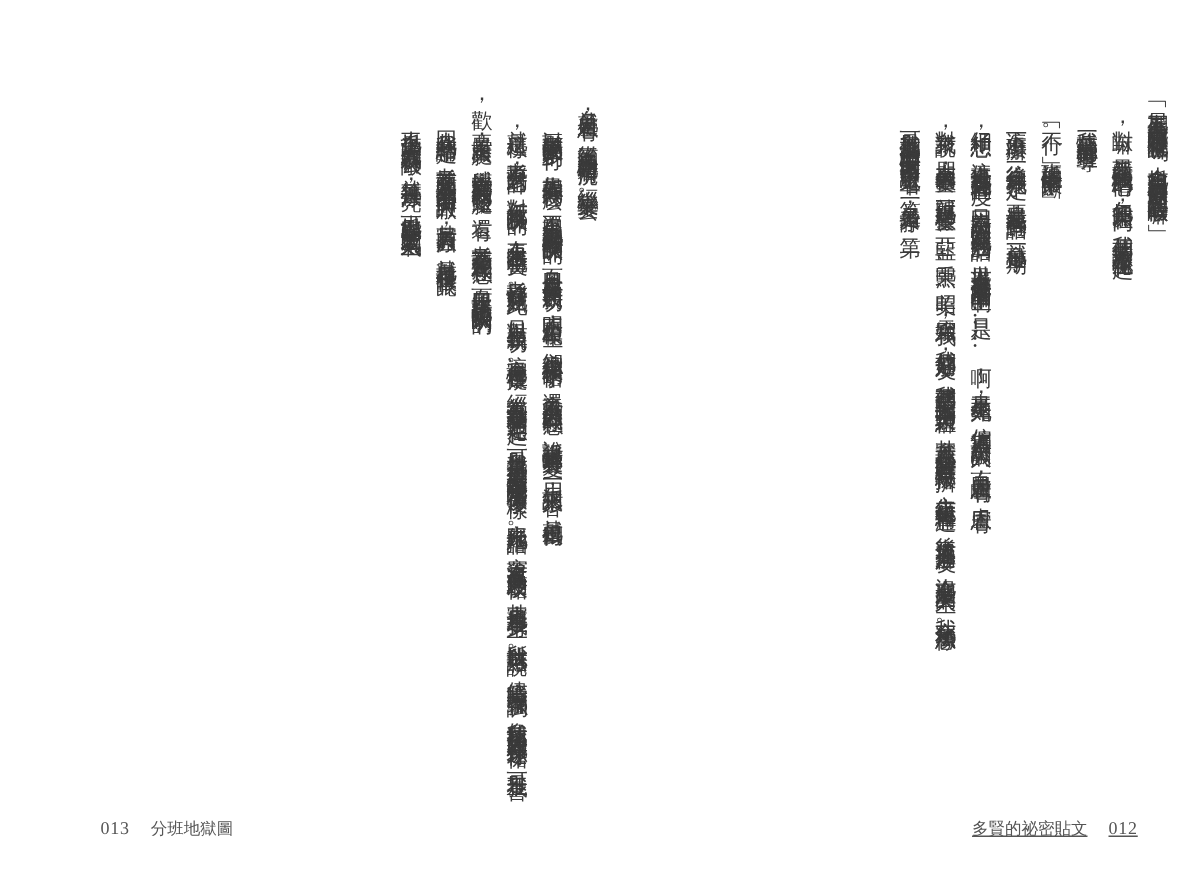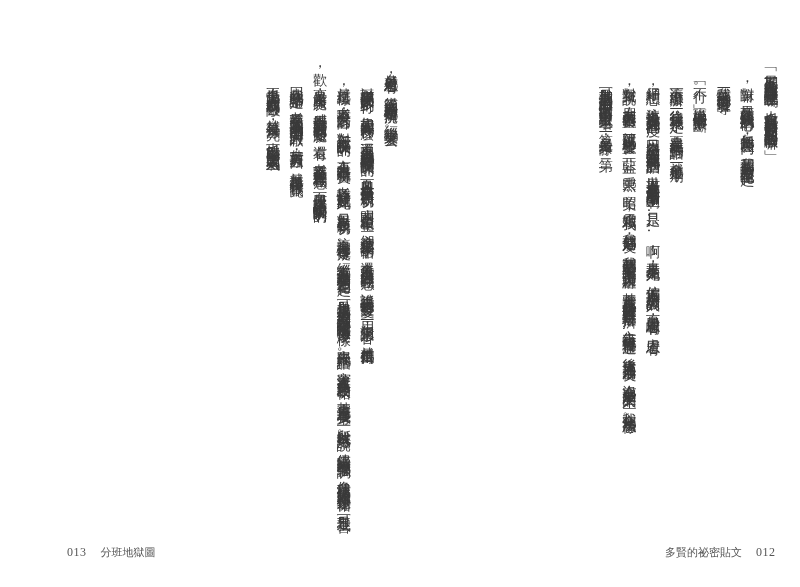--- a/index.html
+++ b/index.html
@@ -56,21 +56,22 @@
     font-size: 11px;
     color: #555;
     font-family: "DejaVu Sans", "Liberation Sans", sans-serif;
     white-space: nowrap;
   }
   .footer-left {
     left: 39px;
     margin-left: 28px;
   }
   .footer-right {
-    left: 665px;
+    left: 648px;
+    text-decoration: underline;
   }
   .footer .num {
     font-family: "Liberation Serif", "DejaVu Serif", serif;
     font-size: 12px;
     letter-spacing: 0.5px;
   }
   .footer .gap {
     display: inline-block;
     width: 14px;
   }

